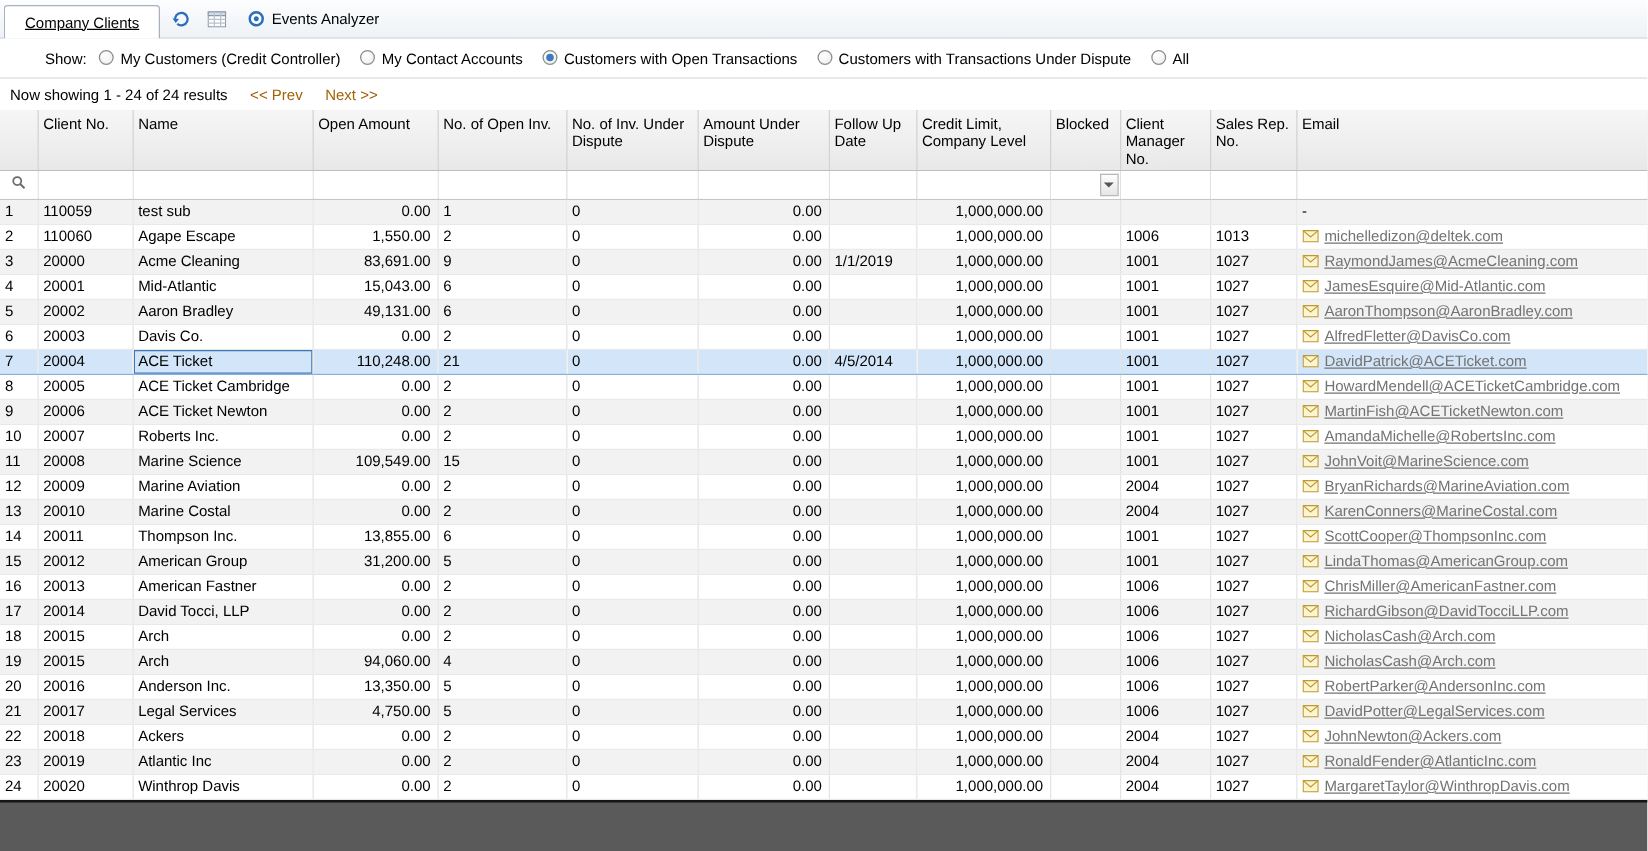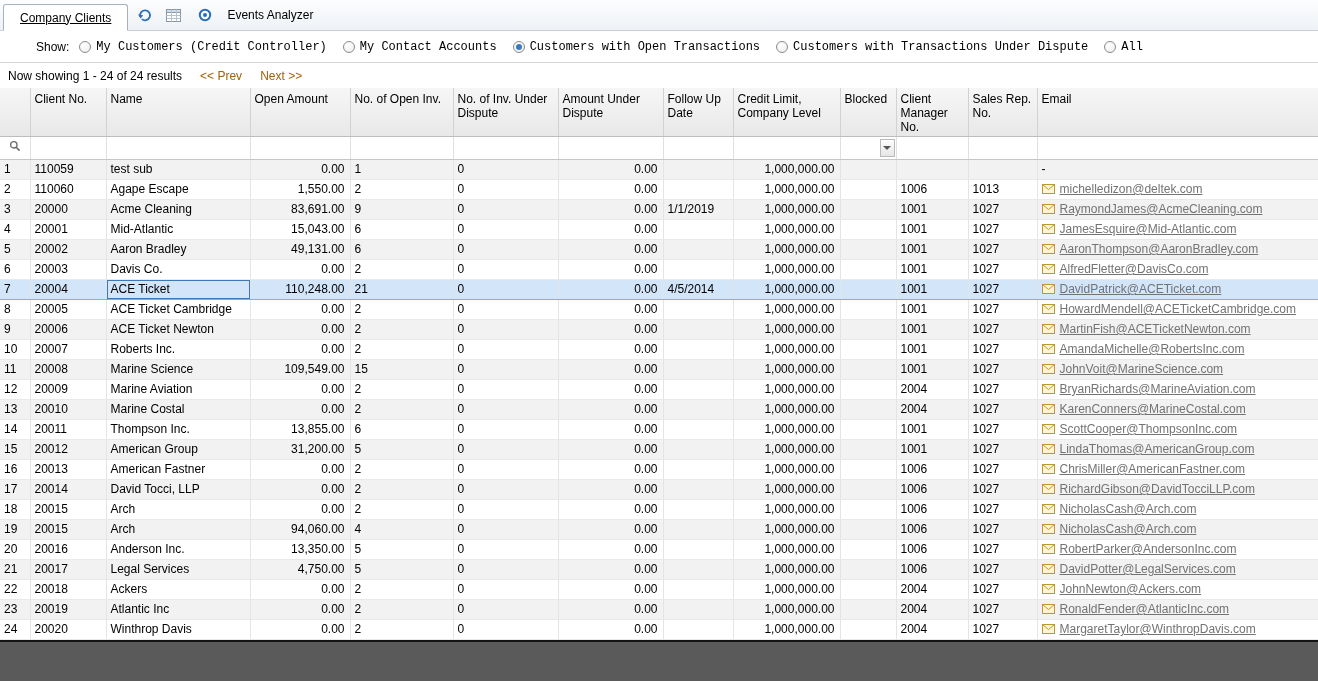--- a/index.html
+++ b/index.html
@@ -34,30 +34,30 @@
     border-bottom:1px solid #c9cfd6;
     display:flex; align-items:center;
   }
   .sub-tab {
     align-self:flex-end; height:27px; margin-left:3px; margin-bottom:-1px; position:relative; z-index:2;
     background:#fff; border:1px solid #a6b2bf; border-bottom:1px solid #fff;
     border-radius:3px 3px 0 0;
     display:flex; align-items:center; padding:0 16px;text-decoration:underline;
   }
   .tool-btn { display:flex; align-items:center; justify-content:center; width:22px; height:22px; margin-left:6px; }
-  .events-btn { display:flex; align-items:center; gap:15px; margin-left:8px; padding:2px 6px; background:transparent; border:none; font-family:inherit; font-size:12px; }
+  .events-btn { display:flex; align-items:center; gap:5px; margin-left:8px; padding:2px 6px; background:transparent; border:none; font-family:inherit; font-size:12px; }
 
   
   .show-bar {
     height:32px; flex:0 0 32px; background:#fff; border-bottom:1px solid #d6d6d6;
     display:flex; align-items:center; padding-left:8px; gap:6px;
   }
   .show-label { margin-right:4px;margin-left:28px; }
   .show-options { display:flex; align-items:center; gap:16px; }
-  .radio-option { display:flex; align-items:center; gap:5px; cursor:default;font-family:Liberation Mono, monospace; }
+  .radio-option { display:flex; gap:5px; cursor:default; }
   .radio-circle {
     width:12px; height:12px; border:1px solid #8b8b8b; border-radius:50%;
     background:radial-gradient(circle at 35% 30%, #ffffff 0%, #ececec 100%);
     position:relative; flex:0 0 12px;
   }
   .radio-circle.checked::after {
     content:""; position:absolute; left:2px; top:2px; width:6px; height:6px;
     border-radius:50%; background:#3b7ac0;
   }
 

